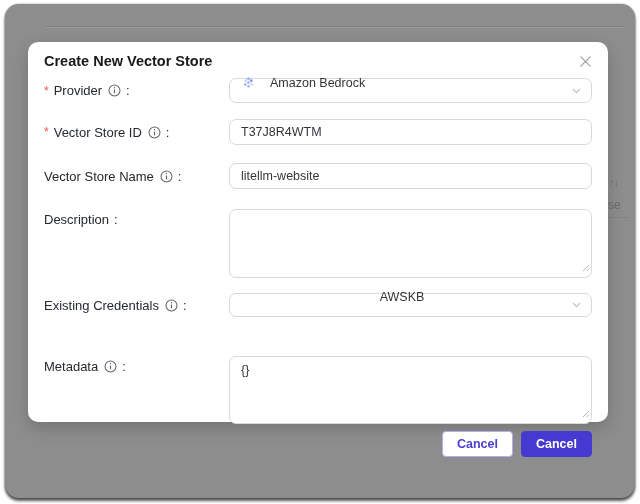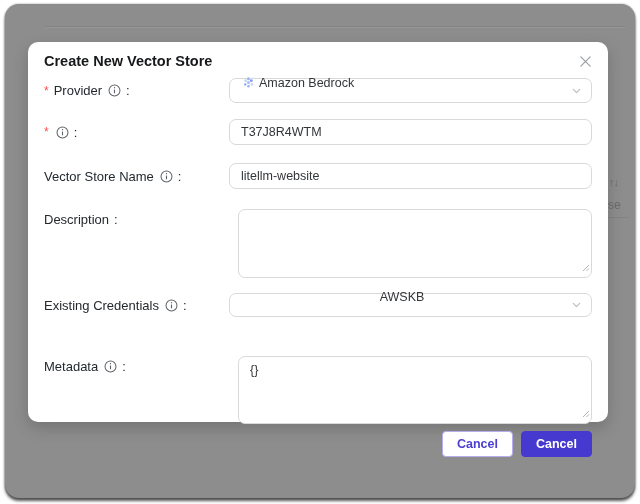--- a/index.html
+++ b/index.html
@@ -20,33 +20,33 @@
   
   .modal {
     position:absolute; left:23px; top:38px; width:580px; height:380px;
     background:#ffffff; border-radius:10px;
     box-shadow:0 6px 16px rgba(0,0,0,0.18);
   }
   .modal-title { position:absolute; left:16px; top:11px; font-size:14.5px; font-weight:700; color:#17181a; }
   .close-btn { position:absolute; right:12px; top:10px; width:22px; height:22px; border:none; background:transparent; cursor:pointer; display:flex; align-items:center; justify-content:center; }
 
   .row { position:absolute; left:16px; width:548px; display:flex; align-items:center; }
-  .row.top { align-items:flex-start;gap:9px; }
+  .row.top { align-items:flex-start; }
   .label-cell { width:185px; display:flex; align-items:center; gap:4px; font-size:13px; color:#24292e; flex:none; }
   .row.top .label-cell { padding-top:3px; }
   .req { color:#ff4d4f; font-size:12px; margin-right:1px; }
   .colon { color:#24292e; margin-left:1px; }
   .info-icon { display:inline-flex; margin-left:2px; }
 
   .ctrl { flex:1; position:relative; }
   .select-box, .text-input, .textarea-box {
     width:100%; border:1px solid #d9d9d9; border-radius:7px; background:#fff;
     font-family:"Liberation Sans", sans-serif; font-size:12.5px; color:#333639;
   }
-  .select-box { height:25px; display:flex; align-items:center; gap:3px; padding:0 28px 16px 11px; cursor:pointer; }
+  .select-box { height:25px; display:flex; align-items:center; gap:14px; padding:0 28px 16px 11px; cursor:pointer; }
   .select-box .chev { position:absolute; right:10px; top:50%; transform:translateY(-50%); display:flex; }
   .text-input { height:26px; padding:4px 11px; outline:none; }
   .textarea-box { height:100%; resize:none; padding:4px 11px; outline:none; line-height:1.45; }
   .ta-wrap { position:relative; width:100%; }
   .resize-grip { position:absolute; right:2px; bottom:2px; pointer-events:none; }
 
   .footer { position:absolute; right:16px; top:389px; display:flex; gap:8px; }
   .btn { height:26px; border-radius:4px; font-family:"Liberation Sans", sans-serif; font-size:12.5px; font-weight:700; cursor:pointer; padding:0 14px; }
   .btn-cancel { background:#ffffff; border:1px solid #b4aeee; color:#4a3fd0; }
   .btn-create { background:#4639cf; border:1px solid #4639cf; color:#ffffff; }
@@ -105,20 +105,21 @@
                   <path d="M2.5 4.2 L6 7.8 L9.5 4.2" stroke="#bfbfbf" stroke-width="1.4" fill="none" stroke-linecap="round" stroke-linejoin="round"></path>
                 </svg>
             </span>
           </div>
         </div>
       </div>
 
       <div class="row" style="top:77px; height:26px;">
         <div class="label-cell">
           <span class="req">*</span>
+          <span>Vector Store ID</span>
           <span class="info-icon">
             <svg width="13" height="13" viewBox="0 0 14 14">
                 <circle cx="7" cy="7" r="5.9" fill="none" stroke="#5f6368" stroke-width="1.1"></circle>
                 <rect x="6.4" y="6" width="1.2" height="4" fill="#5f6368"></rect>
                 <rect x="6.4" y="3.3" width="1.2" height="1.3" fill="#5f6368"></rect>
               </svg>
           </span>
           <span class="colon">:</span>
         </div>
         <div class="ctrl">

